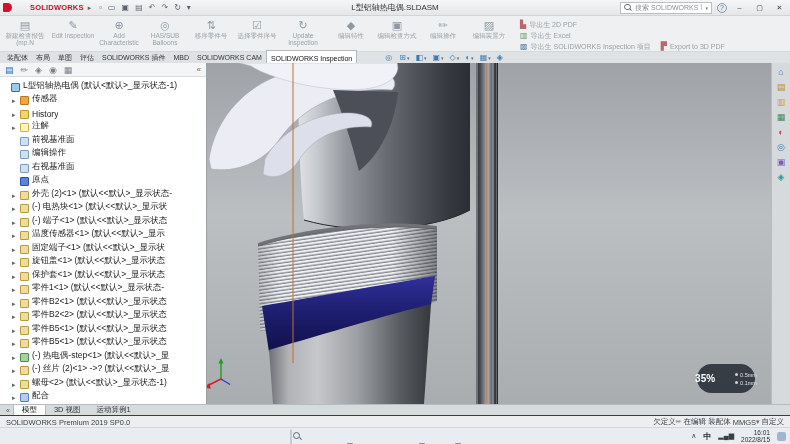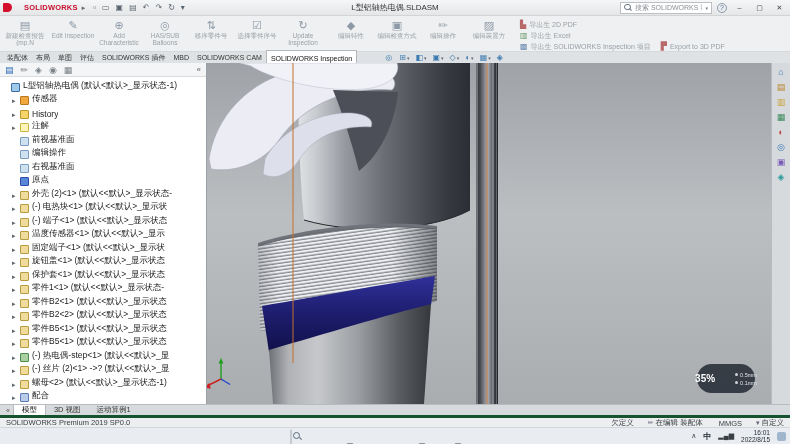--- a/index.html
+++ b/index.html
@@ -2,21 +2,21 @@
 <html><head>
 <meta charset="utf-8">
 <style>
 *{margin:0;padding:0;box-sizing:border-box}
 html,body{width:790px;height:444px;overflow:hidden}
 body{font-family:"Liberation Sans","DejaVu Sans",sans-serif;background:#eef0f2}
 #app{position:relative;width:790px;height:444px;background:#eef0f2;overflow:hidden}
 
 
 #titlebar{position:absolute;left:0;top:0;right:0;height:16px;background:linear-gradient(#f5f6f7,#e4e6e8);border-bottom:1px solid #d2d4d6;display:flex;align-items:center;padding:0 3px}
-.sw-logo{display:flex;align-items:center;gap:12px}
+.sw-logo{display:flex;align-items:center;gap:18px}
 .sw-mark{width:9px;height:9px;background:#d40f2c;border-radius:1px 5px 5px 1px;flex:none}
 .sw-text{color:#c8102e;font-weight:bold;font-size:7.5px;letter-spacing:.2px}
 .menu-arrow{font-size:7px;color:#666;margin:0 4px}
 .quickbar{display:flex;gap:6px;margin-left:4px}
 .qico{font-size:8px;color:#5a646e;line-height:9px}
 .tb-title{position:absolute;left:50%;transform:translateX(-50%);font-size:8px;color:#333;white-space:nowrap}
 .tb-right{margin-left:auto;display:flex;align-items:center;gap:5px}
 .searchbox{width:92px;height:12px;background:#fff;border:1px solid #bcc0c4;display:flex;align-items:center;gap:3px;padding:0 3px}
 .mag{width:8px;height:8px;position:relative;flex:none}
 .mag::before{content:"";position:absolute;left:0;top:0;width:4.5px;height:4.5px;border:1px solid #6a7580;border-radius:50%}
@@ -84,22 +84,22 @@
 #taskpane{position:absolute;right:0;top:0;bottom:0;width:19px;background:#d7dadd;border-left:1px solid #b8bcc0;display:flex;flex-direction:column;align-items:center;padding-top:4px;gap:5px}
 .tpicon{font-size:9px;line-height:10px}
 
 
 #bottomtabs{position:absolute;top:404px;left:0;right:0;height:11px;background:#d8dbde;border-top:1px solid #b8bcc0;display:flex;align-items:stretch;padding-left:3px}
 .btnav{font-size:7px;color:#555;display:flex;align-items:center;padding:0 3px}
 .btab{font-size:7.5px;padding:0 8px;display:flex;align-items:center;color:#333}
 .btab[data-active="true"]{background:#fff;border-left:1px solid #b5b9bc;border-right:1px solid #b5b9bc;color:#000}
 
 
-#statusbar{position:absolute;top:415px;left:0;right:0;height:12px;background:#eceef0;border-top:3px solid #14532d;display:flex;align-items:flex-start;padding:0 6px;font-size:7.5px;color:#3a3f44}
-.sb-right{margin-left:auto;display:flex;gap:14px;align-items:center}
+#statusbar{position:absolute;top:415px;left:0;right:0;height:12px;background:#eceef0;border-top:1px solid #14532d;display:flex;align-items:flex-end;padding:0 6px;font-size:7.5px;color:#3a3f44}
+.sb-right{margin-left:auto;display:flex;align-items:center}
 .sb-item{display:flex;gap:2px;align-items:center;white-space:nowrap}
 .sb-glyph{font-size:7px;color:#667}
 
 
 #taskbar{position:absolute;top:427px;left:0;right:0;height:17px;background:#e9edf2;border-top:1px solid #d2d6da}
 .tb-apps{position:absolute;left:50%;transform:translateX(-50%);top:2px;display:flex;gap:6px}
 .appwrap{position:relative;width:12px;height:12px}
 .appwrap[data-open="true"]::after{content:"";position:absolute;bottom:-2px;left:3px;right:3px;height:1.5px;background:#8a9099;border-radius:1px}
 .appico{width:12px;height:12px;border-radius:3px;background:#b8bcc2}
 .appico[data-kind="start"]{background-color:#1173c8;background-image:linear-gradient(#e9edf2,#e9edf2),linear-gradient(#e9edf2,#e9edf2);background-size:1.5px 100%,100% 1.5px;background-position:center;background-repeat:no-repeat}

